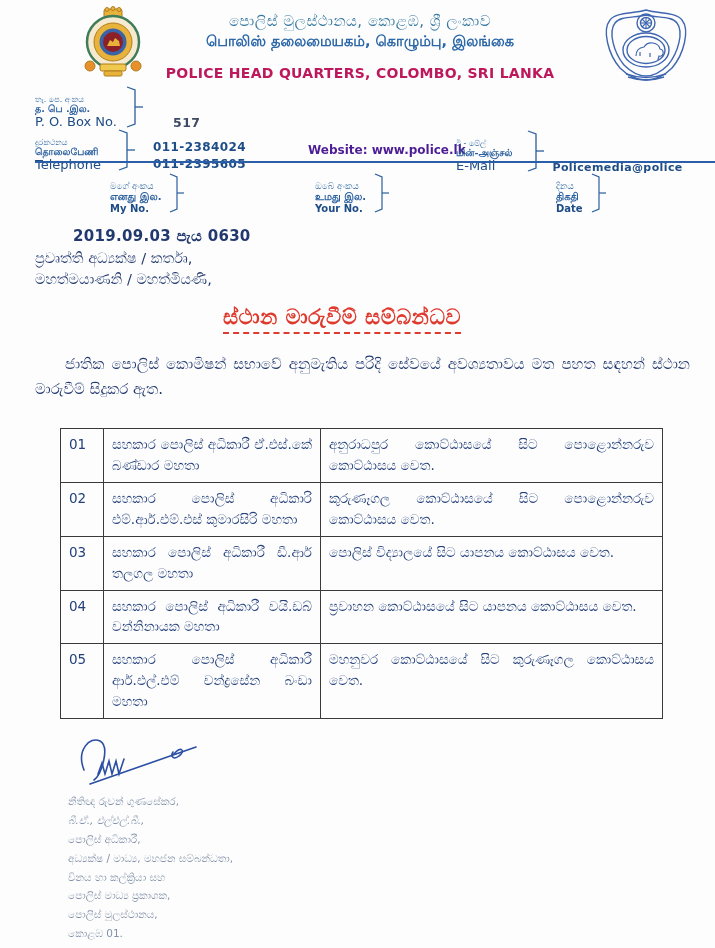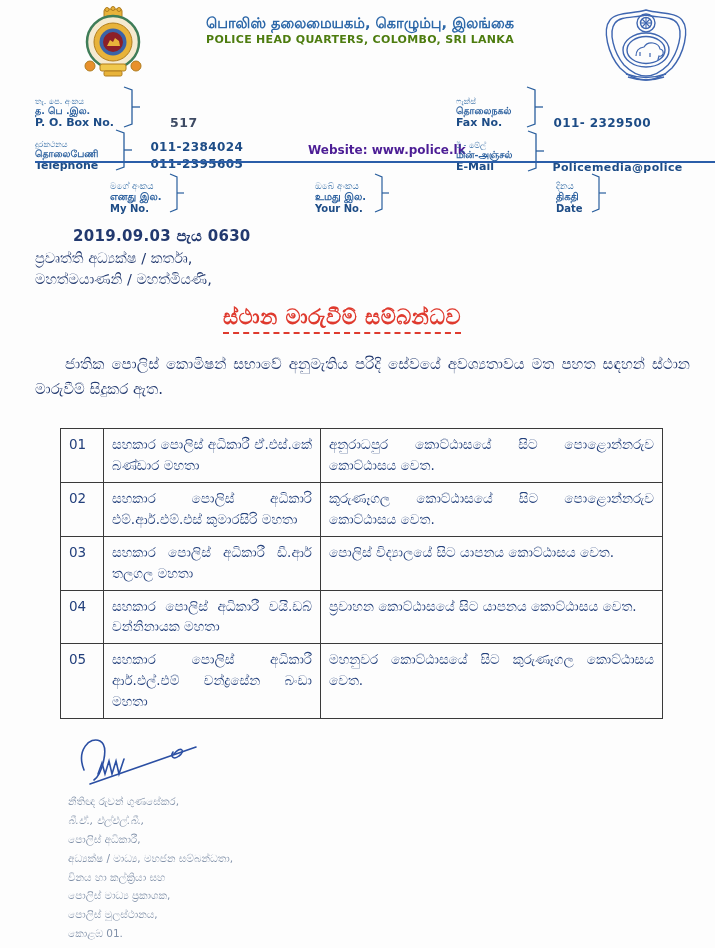--- a/index.html
+++ b/index.html
@@ -8,28 +8,28 @@
     background:#fdfdfd;overflow:hidden;
     font-family:"DejaVu Sans","Liberation Sans",sans-serif;
     color:#1f3f7c;
   }
   .abs{position:absolute;}
 
   
   .hdr-center{left:150px;top:12px;width:420px;text-align:center;}
   .hdr-si{font-size:15px;color:#34779f;letter-spacing:.5px;}
   .hdr-ta{font-size:14.5px;font-weight:bold;color:#2c67a8;margin-top:3px;}
-  .hdr-en{font-size:11px;font-weight:bold;color:#4d7c0f;margin-top:0;letter-spacing:.3px;}
+  .hdr-en{font-size:14px;font-weight:bold;color:#be185d;margin-top:14px;letter-spacing:.3px;}
 
   
   .grp{display:flex;align-items:flex-end;}
   .lblcol{display:flex;flex-direction:column;line-height:1.15;}
   .l-si{font-size:8px;color:#2f69a4;}
   .l-ta{font-size:9.5px;font-weight:bold;color:#2a5f9e;}
-  .l-en{font-size:11px;font-weight:bold;color:#1d4c86;}
+  .l-en{font-size:13px;font-weight:normal;color:#1d4c86;}
   .bracket{margin-left:8px;}
   .val{font-size:12.5px;font-weight:bold;color:#3d4a63;letter-spacing:.5px;}
   .val-navy{font-size:12px;font-weight:bold;color:#1d4c86;letter-spacing:.4px;}
   .website{font-size:12px;font-weight:bold;color:#4c1d95;}
   .rule{left:35px;top:161px;width:680px;height:2px;background:#2b5ea9;}
 
   
   .ref-si{font-size:9px;color:#2f69a4;}
   .ref-ta{font-size:10px;font-weight:bold;color:#2a5f9e;}
   .ref-en{font-size:10px;font-weight:bold;color:#1d4c86;}
@@ -99,20 +99,21 @@
       <ellipse cx="46" cy="44" rx="23" ry="17"></ellipse>
       <ellipse cx="46" cy="44" rx="19" ry="13.5"></ellipse>
 
       <path d="M36,50 q0,-8 8,-9 q3,-5 9,-4 q6,1 7,6 q4,1 3,5 q-1,3 -4,2 q-1,3 -1,4 M40,50 l0,-4 M50,51 l0,-4" stroke-width="1.2"></path>
       <path d="M26,68 q20,7 40,0"></path>
       <path d="M28,71 q18,6 36,0"></path>
     </g>
   </svg>
 
   <div class="abs hdr-center">
+    <div class="hdr-si">පොලිස් මුලස්ථානය, කොළඹ, ශ්‍රී ලංකාව</div>
     <div class="hdr-ta">பொலிஸ் தலைமையகம், கொழும்பு, இலங்கை</div>
     <div class="hdr-en">POLICE HEAD QUARTERS, COLOMBO, SRI LANKA</div>
   </div>
 
   <div class="abs grp" style="left:35px;top:84px">
     <div class="lblcol">
       <span class="l-si">තැ. පෙ. අංකය</span>
       <span class="l-ta">த. பெ .இல.</span>
       <span class="l-en">P. O. Box No.</span>
     </div>
@@ -134,32 +135,20 @@
       <line x1="10" y1="23" x2="18" y2="23" stroke="#2a5f9e" stroke-width="1.3"></line>
     </svg>
     <div style="margin-left:16px;line-height:1.4">
       <div class="val-navy">011-2384024</div>
       <div class="val-navy">011-2395605</div>
     </div>
   </div>
 
   <div class="abs website" style="left:308px;top:143px">Website: www.police.lk</div>
 
-  <div class="abs grp" style="left:456px;top:84px">
-    <div class="lblcol">
-      <span class="l-si">ෆැක්ස්</span>
-      <span class="l-ta">தொலைநகல்</span>
-      <span class="l-en">Fax No.</span>
-    </div>
-    <svg class="bracket" style="margin-left:14px" width="20" height="46" viewBox="0 0 20 46">
-      <polyline points="2,3 10,6 10,40 2,43" fill="none" stroke="#2a5f9e" stroke-width="1.3"></polyline>
-      <line x1="10" y1="23" x2="18" y2="23" stroke="#2a5f9e" stroke-width="1.3"></line>
-    </svg>
-    <span class="val-navy" style="margin-left:8px">011- 2329500</span>
-  </div>
 
   <div class="abs grp" style="left:456px;top:128px">
     <div class="lblcol">
       <span class="l-si">ඊ - මේල්</span>
       <span class="l-ta">மின்-அஞ்சல்</span>
       <span class="l-en">E-Mail</span>
     </div>
     <svg class="bracket" style="margin-left:14px" width="20" height="46" viewBox="0 0 20 46">
       <polyline points="2,3 10,6 10,40 2,43" fill="none" stroke="#2a5f9e" stroke-width="1.3"></polyline>
       <line x1="10" y1="23" x2="18" y2="23" stroke="#2a5f9e" stroke-width="1.3"></line>

